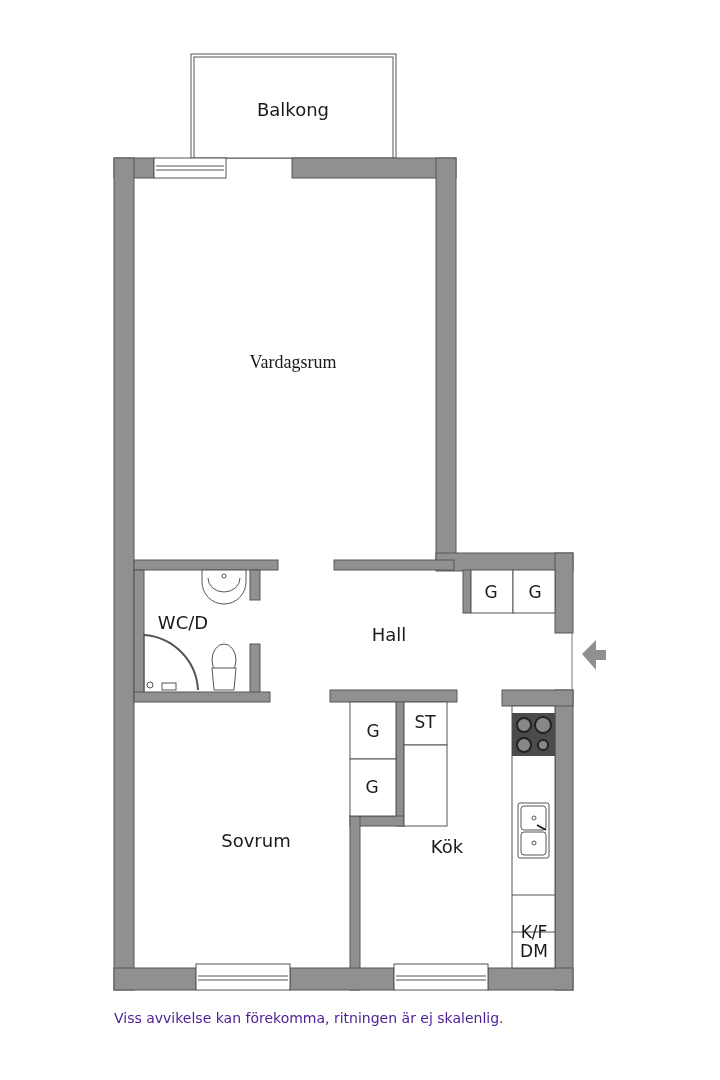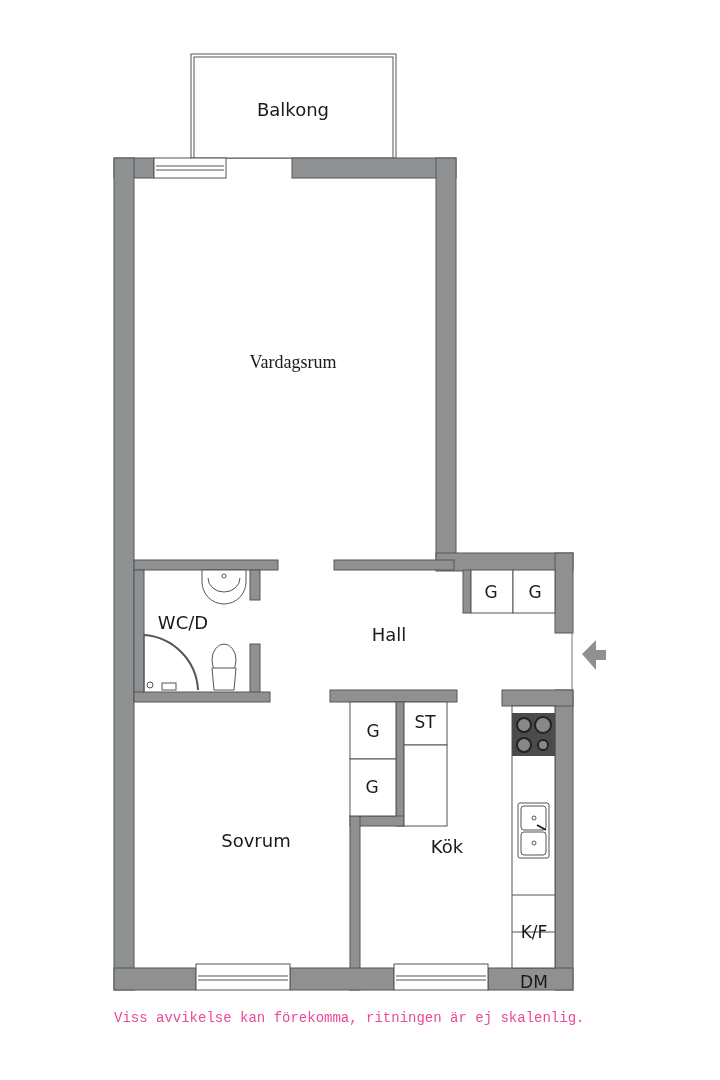--- a/index.html
+++ b/index.html
@@ -1,21 +1,21 @@
 <!DOCTYPE html>
 <html><head>
 <meta charset="utf-8">
 <style>
   html, body { margin:0; padding:0; background:#ffffff; }
   body { width:720px; height:1080px; position:relative; overflow:hidden;
          font-family:"DejaVu Sans", "Liberation Sans", sans-serif; color:#1a1a1a; }
   #plan { position:absolute; left:0; top:0; }
   .room-label { position:absolute; font-size:18px; transform:translate(-50%,-50%); white-space:nowrap; }
   .fix-label { position:absolute; font-size:17px; transform:translate(-50%,-50%); white-space:nowrap; }
-  .disclaimer { position:absolute; left:114px; top:1010px; font-size:14px; color:#ec4899;font-family:Liberation Mono, monospace; }
+  .disclaimer { position:absolute; left:114px; top:1010px; font-size:14px; color:#4c1d95; }
 </style>
 </head>
 <body>
 
 <svg id="plan" width="720" height="1080" viewBox="0 0 720 1080" xmlns="http://www.w3.org/2000/svg">
 
   <g>
     <rect x="191" y="54" width="205" height="104" fill="#fff" stroke="#555" stroke-width="1"></rect>
     <rect x="194" y="57" width="199" height="101" fill="#fff" stroke="#555" stroke-width="1"></rect>
   </g>
@@ -132,15 +132,15 @@
 <div class="room-label" style="left:389px;top:634px;">Hall</div>
 <div class="room-label" style="left:244px;top:840px;margin-left:12px;">Sovrum</div>
 <div class="room-label" style="left:447px;top:846px;">Kök</div>
 
 <div class="fix-label" style="left:491px;top:592px;">G</div>
 <div class="fix-label" style="left:535px;top:592px;">G</div>
 <div class="fix-label" style="left:373px;top:731px;">G</div>
 <div class="fix-label" style="left:372px;top:787px;">G</div>
 <div class="fix-label" style="left:425px;top:722px;text-align:right;">ST</div>
 <div class="fix-label" style="left:534px;top:932px;">K/F</div>
-<div class="fix-label" style="left:534px;top:982px;">DM</div>
+<div class="fix-label" style="left:534px;top:951px;">DM</div>
 
 <div class="disclaimer">Viss avvikelse kan förekomma, ritningen är ej skalenlig.</div>
 
 </body></html>

